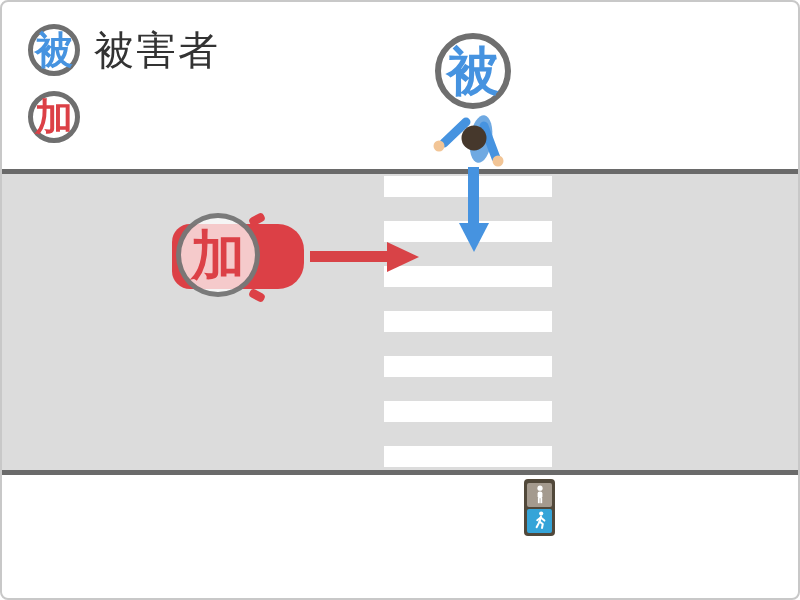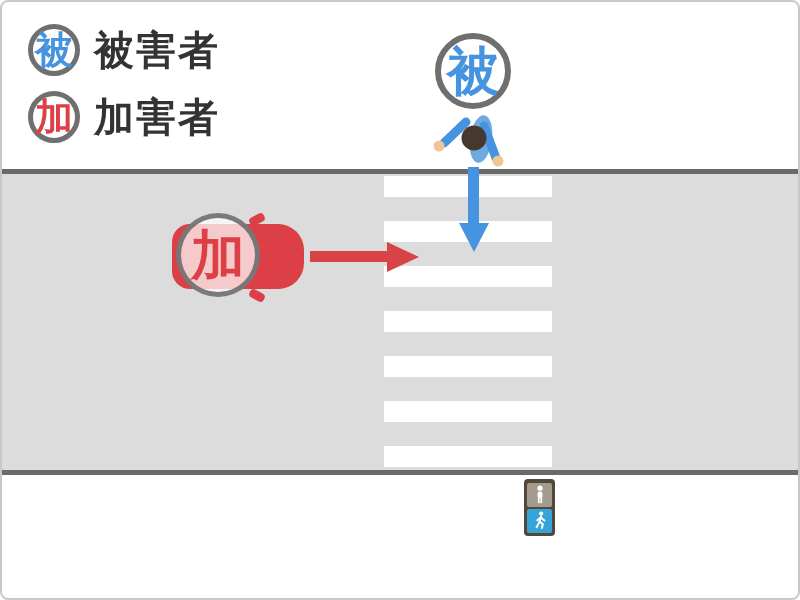--- a/index.html
+++ b/index.html
@@ -40,21 +40,21 @@
   .legend-row.r1{top:22px;}
   .legend-row.r2{top:89px;}
   .badge-circle{
     box-sizing:border-box;border-radius:50%;background:#ffffff;
     border:5px solid var(--badge-ring-gray);
     display:flex;align-items:center;justify-content:center;
     font-weight:bold;line-height:1;
   }
   .legend-row .badge-circle{width:52px;height:52px;font-size:38px;flex:0 0 52px;}
   .legend-label{
-    margin-left:14px;font-size:40px;font-weight:bold;color:var(--legend-text);
+    margin-left:14px;font-size:40px;font-weight:normal;color:var(--legend-text);
     letter-spacing:2px;white-space:nowrap;
   }
   .sym-blue{color:var(--victim-blue);}
   .sym-red{color:var(--perpetrator-red);}
   
   .victim-badge{
     position:absolute;left:433px;top:31px;width:76px;height:76px;box-sizing:border-box;
     border:6px solid var(--badge-ring-gray);border-radius:50%;background:#ffffff;
     display:flex;align-items:center;justify-content:center;
     font-size:52px;font-weight:bold;color:var(--victim-blue);z-index:5;line-height:1;
@@ -118,21 +118,20 @@
   <div class="legend-row r1">
     <div class="badge-circle sym-blue">
       <span>被</span>
     </div>
     <div class="legend-label">被害者</div>
   </div>
   <div class="legend-row r2">
     <div class="badge-circle sym-red">
       <span>加</span>
     </div>
-    <div class="legend-label">加害者</div>
   </div>
 
   <div class="victim-badge">
     <span>被</span>
   </div>
 
   <svg class="pedestrian" width="90" height="65" viewBox="0 0 90 65">
     <ellipse cx="59" cy="32" rx="11" ry="24" fill="#6fa9e2" transform="rotate(8 59 32)"></ellipse>
     <line x1="44" y1="15" x2="22" y2="36" class="stroke-blue" stroke-width="9" stroke-linecap="round"></line>
     <line x1="62" y1="19" x2="74" y2="51" class="stroke-blue" stroke-width="9" stroke-linecap="round"></line>

